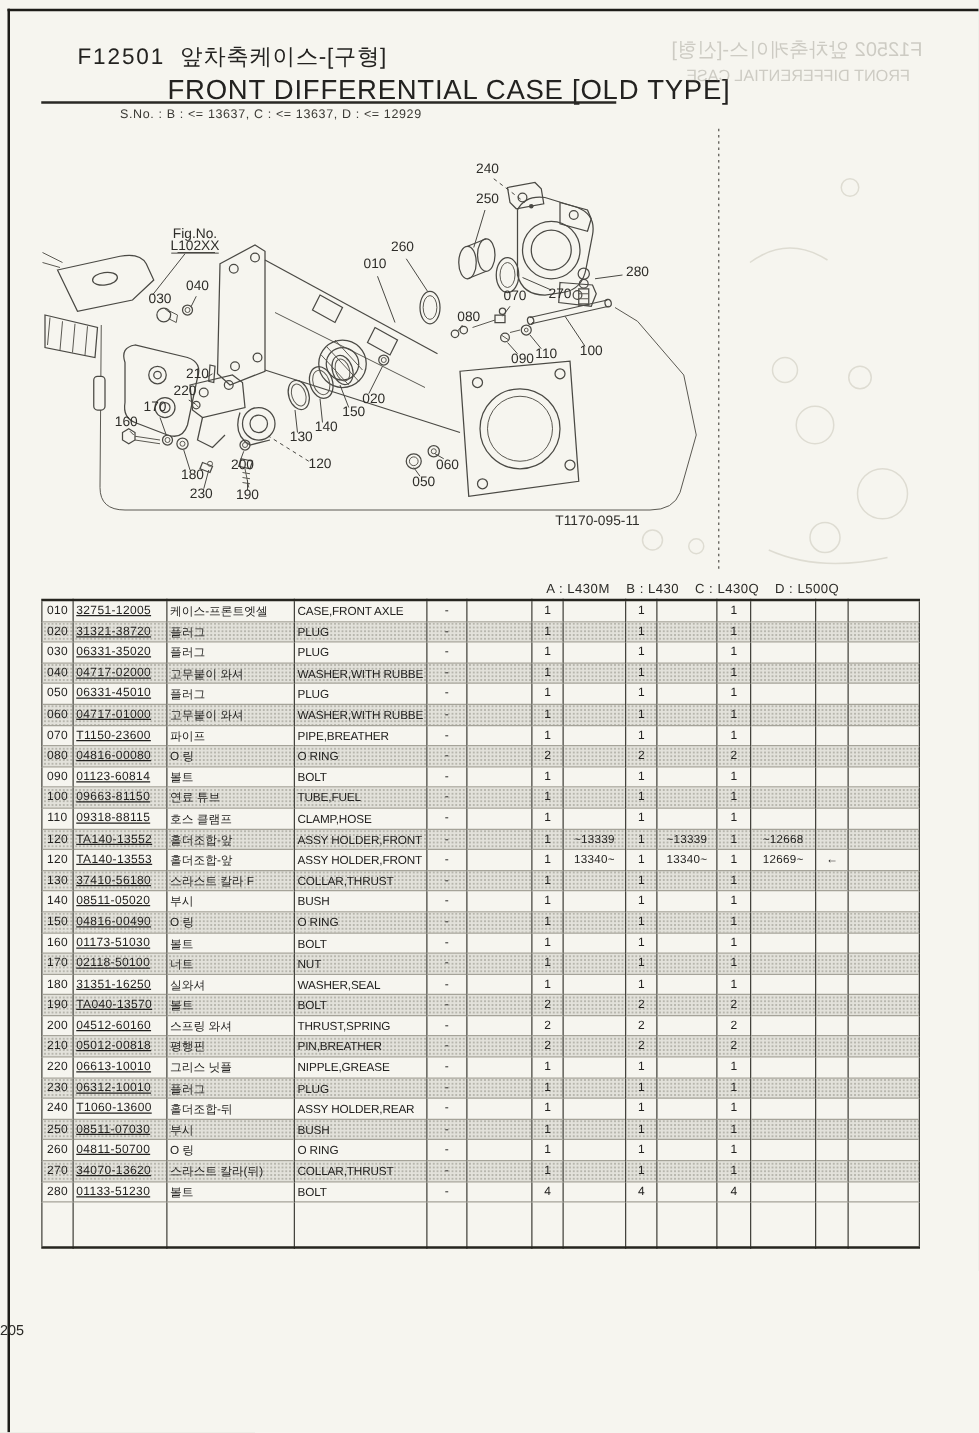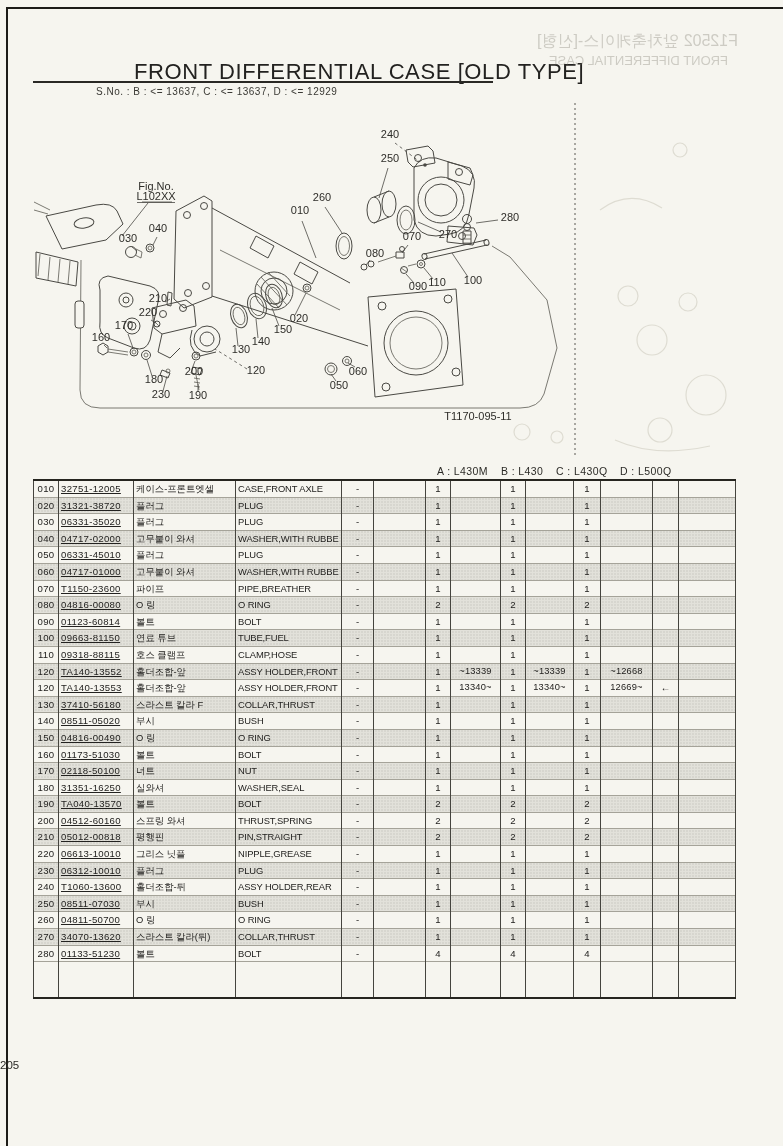--- a/index.html
+++ b/index.html
@@ -55,20 +55,23 @@
   .legend .sym{margin-right:2px;}
   .page-number{position:absolute;left:0;top:1059px;width:783px;text-align:left;font-size:11.5px;color:#2b2a26;}
 </style>
 </head>
 <body>
 
 <div class="page">
   <div class="edge-top"></div>
   <div class="edge-left"></div>
 
+  <div class="title-line1">
+    <span class="code">F12501</span><span>앞차축케이스-[구형]</span>
+  </div>
   <div class="title-line2">FRONT DIFFERENTIAL CASE [OLD TYPE]</div>
   <div class="title-rule"></div>
   <div class="serial-note">S.No. :   B : &lt;= 13637,   C : &lt;= 13637,   D : &lt;= 12929</div>
   <div class="ghost-title">
     <div class="g1">F12502 앞차축케이스-[신형]</div>
     <div class="g2">FRONT DIFFERENTIAL CASE</div>
   </div>
 
   <svg class="diagram" width="783" height="1146" viewBox="0 0 783 1146">
 
@@ -643,21 +646,21 @@
       <td class="c-s"></td>
       <td class="c-q">2</td>
       <td class="c-s"></td>
       <td class="c-q"></td>
       <td class="c-s"></td>
     </tr>
         <tr class="shaded">
       <td class="c-ref">210</td>
       <td class="c-part">05012-00818</td>
       <td class="c-kr">평행핀</td>
-      <td class="c-en">PIN,STRAIGHT</td>
+      <td class="c-en">PIN,BREATHER</td>
       <td class="c-sym">-</td>
       <td class="c-gap"></td>
       <td class="c-q">2</td>
       <td class="c-s"></td>
       <td class="c-q">2</td>
       <td class="c-s"></td>
       <td class="c-q">2</td>
       <td class="c-s"></td>
       <td class="c-q"></td>
       <td class="c-s"></td>

